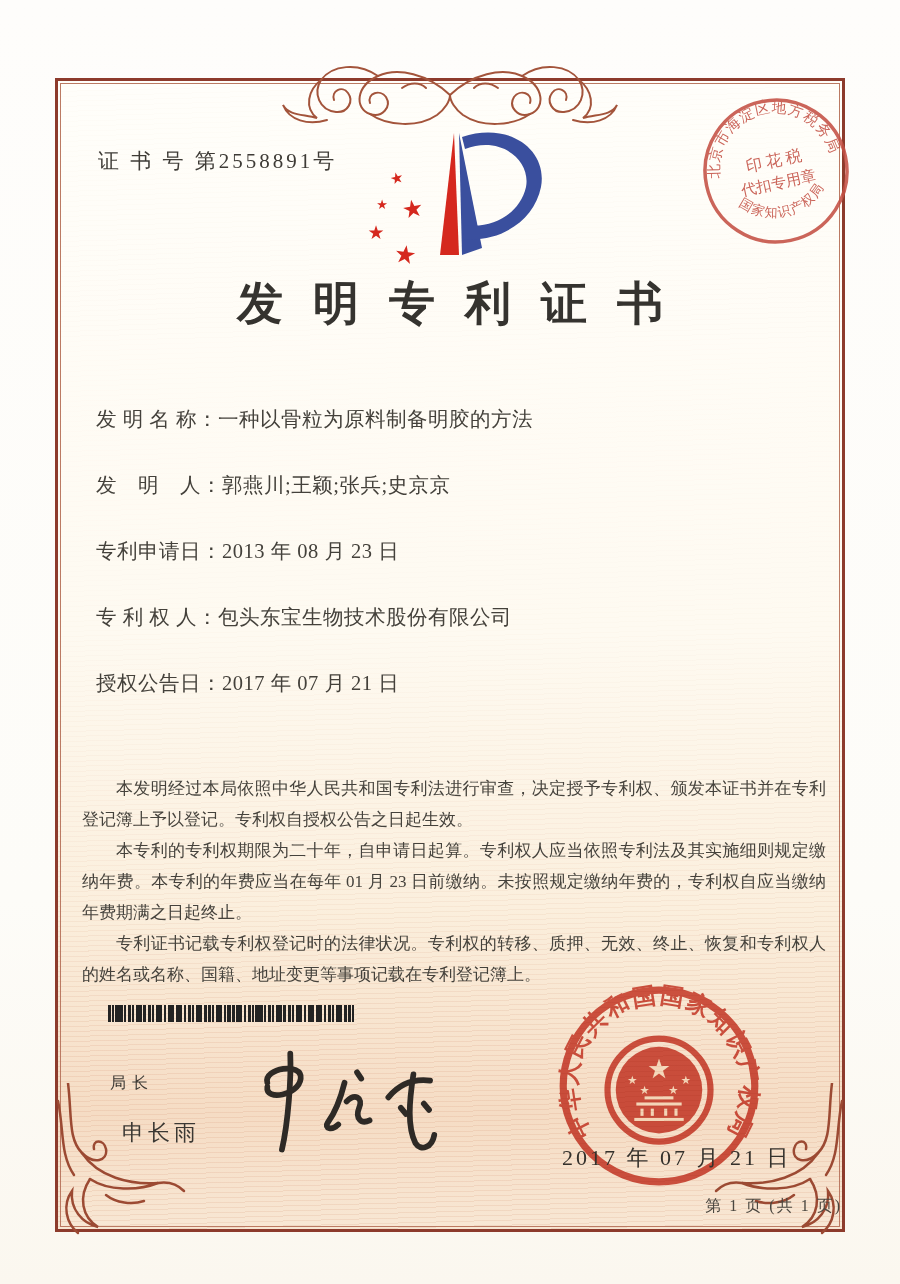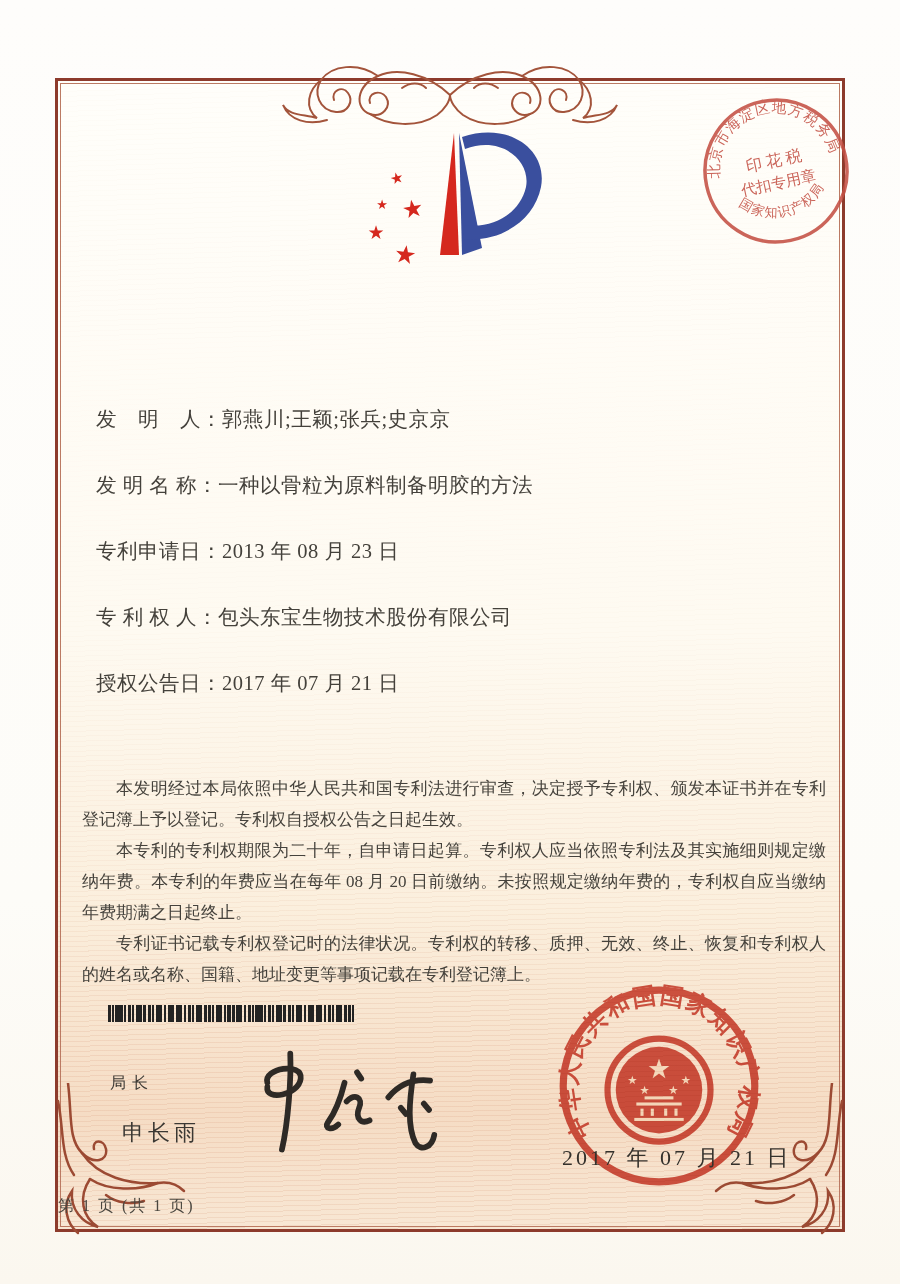--- a/index.html
+++ b/index.html
@@ -47,21 +47,21 @@
     background-image:
       repeating-linear-gradient(90deg,#232323 0 2px,transparent 2px 4px),
       repeating-linear-gradient(90deg,#232323 0 3px,transparent 3px 10px),
       repeating-linear-gradient(90deg,#232323 0 1px,transparent 1px 7px);
   }
   .director-title { position:absolute; left:52px; top:992px; font-size:16px; color:#3b3833; letter-spacing:6px; }
   .director-name  { position:absolute; left:52px; top:1037px; font-size:22px; color:#3b3833; letter-spacing:4px;margin-left:12px; }
   .signature { position:absolute; left:178px; top:962px; width:240px; height:115px; }
   .office-stamp { position:absolute; left:498px; top:902px; width:206px; height:206px; opacity:.92; mix-blend-mode:multiply; }
   .issue-date { position:absolute; left:504px; top:1062px; font-size:22px; color:#34312c; letter-spacing:3px; z-index:5; }
-  .footer { position:absolute; left:0; bottom:12px; width:100%; text-align:left; font-size:16px; color:#4a463f; letter-spacing:2px; }
+  .footer { position:absolute; left:0; bottom:12px; width:100%; text-align:right; font-size:16px; color:#4a463f; letter-spacing:2px; }
   svg text { font-family:"Liberation Serif","DejaVu Serif",serif; }
 </style>
 </head>
 <body>
 
 <div class="page">
   <div class="frame">
     <div class="frame-inner"></div>
     <div class="guilloche"></div>
 
@@ -90,20 +90,21 @@
       <g stroke="#9c4a33" fill="none" stroke-width="2.5" stroke-linecap="round">
         <path d="M32,0 C36,32 32,56 46,70 C58,82 72,78 70,66 C68,56 56,56 58,66"></path>
         <path d="M46,70 C62,94 94,102 122,100 C102,108 72,108 54,96"></path>
         <path d="M54,96 C42,114 46,134 62,144 C46,140 34,126 36,108 C26,122 30,140 42,150"></path>
         <path d="M122,100 C134,98 142,102 148,108"></path>
         <path d="M22,18 C28,46 24,72 38,92"></path>
         <path d="M70,112 C80,120 96,122 108,118"></path>
       </g>
     </svg>
 
+    <div class="cert-no">证 书 号 第2558891号</div>
 
     <svg class="logo" viewBox="0 0 200 150">
       <path d="M96,12 L82,134 L101,134 Z" fill="#d5281e"></path>
       <path d="M101,12 L104,134 L124,127 Z" fill="#3a4f9e"></path>
       <path d="M104,16 C150,0 190,28 183,66 C176,100 142,122 104,118 L107,104 C136,108 162,92 168,66 C173,40 144,14 107,28 Z" fill="#3a4f9e"></path>
       <g fill="#d5281e" font-size="20" text-anchor="middle">
         <text x="40" y="62" font-size="15" transform="rotate(-14 40 62)">★</text>
         <text x="24" y="88" font-size="13">★</text>
         <text x="56" y="96" font-size="24" transform="rotate(-10 56 96)">★</text>
         <text x="18" y="118" font-size="19">★</text>
@@ -118,32 +119,33 @@
       <text fill="#c45145" font-size="14.5" letter-spacing="1">
         <textPath href="#taxArcTop" startOffset="50%" text-anchor="middle">北京市海淀区地方税务局</textPath>
       </text>
       <text fill="#c45145" font-size="13" letter-spacing="1">
         <textPath href="#taxArcBot" startOffset="50%" text-anchor="middle">国家知识产权局</textPath>
       </text>
       <text x="75" y="70" text-anchor="middle" fill="#c45145" font-size="16">印 花 税</text>
       <text x="75" y="92" text-anchor="middle" fill="#c45145" font-size="15">代扣专用章</text>
     </svg>
 
+    <div class="title">发明专利证书</div>
 
     <div class="fields">
+      <div class="field"><span class="lab">发 明 名 称：</span><span>一种以骨粒为原料制备明胶的方法</span></div>
       <div class="field"><span class="lab">发　明　人：</span><span>郭燕川;王颖;张兵;史京京</span></div>
-      <div class="field"><span class="lab">发 明 名 称：</span><span>一种以骨粒为原料制备明胶的方法</span></div>
       <div class="field"><span class="lab">专利申请日：</span><span>2013 年 08 月 23 日</span></div>
       <div class="field"><span class="lab">专 利 权 人：</span><span>包头东宝生物技术股份有限公司</span></div>
       <div class="field"><span class="lab">授权公告日：</span><span>2017 年 07 月 21 日</span></div>
     </div>
 
     <div class="paras">
       <p>本发明经过本局依照中华人民共和国专利法进行审查，决定授予专利权、颁发本证书并在专利登记簿上予以登记。专利权自授权公告之日起生效。</p>
-      <p>本专利的专利权期限为二十年，自申请日起算。专利权人应当依照专利法及其实施细则规定缴纳年费。本专利的年费应当在每年 08 月 20 日前缴纳。未按照规定缴纳年费的，专利权自应当缴纳年费期满之日起终止。</p>
+      <p>本专利的专利权期限为二十年，自申请日起算。专利权人应当依照专利法及其实施细则规定缴纳年费。本专利的年费应当在每年 01 月 23 日前缴纳。未按照规定缴纳年费的，专利权自应当缴纳年费期满之日起终止。</p>
       <p>专利证书记载专利权登记时的法律状况。专利权的转移、质押、无效、终止、恢复和专利权人的姓名或名称、国籍、地址变更等事项记载在专利登记簿上。</p>
     </div>
 
     <div class="barcode"></div>
 
     <div class="director-title">局长</div>
     <div class="director-name">申长雨</div>
 
     <svg class="signature" viewBox="0 0 230 110">
       <g stroke="#2e2a26" stroke-width="5.5" fill="none" stroke-linecap="round">

